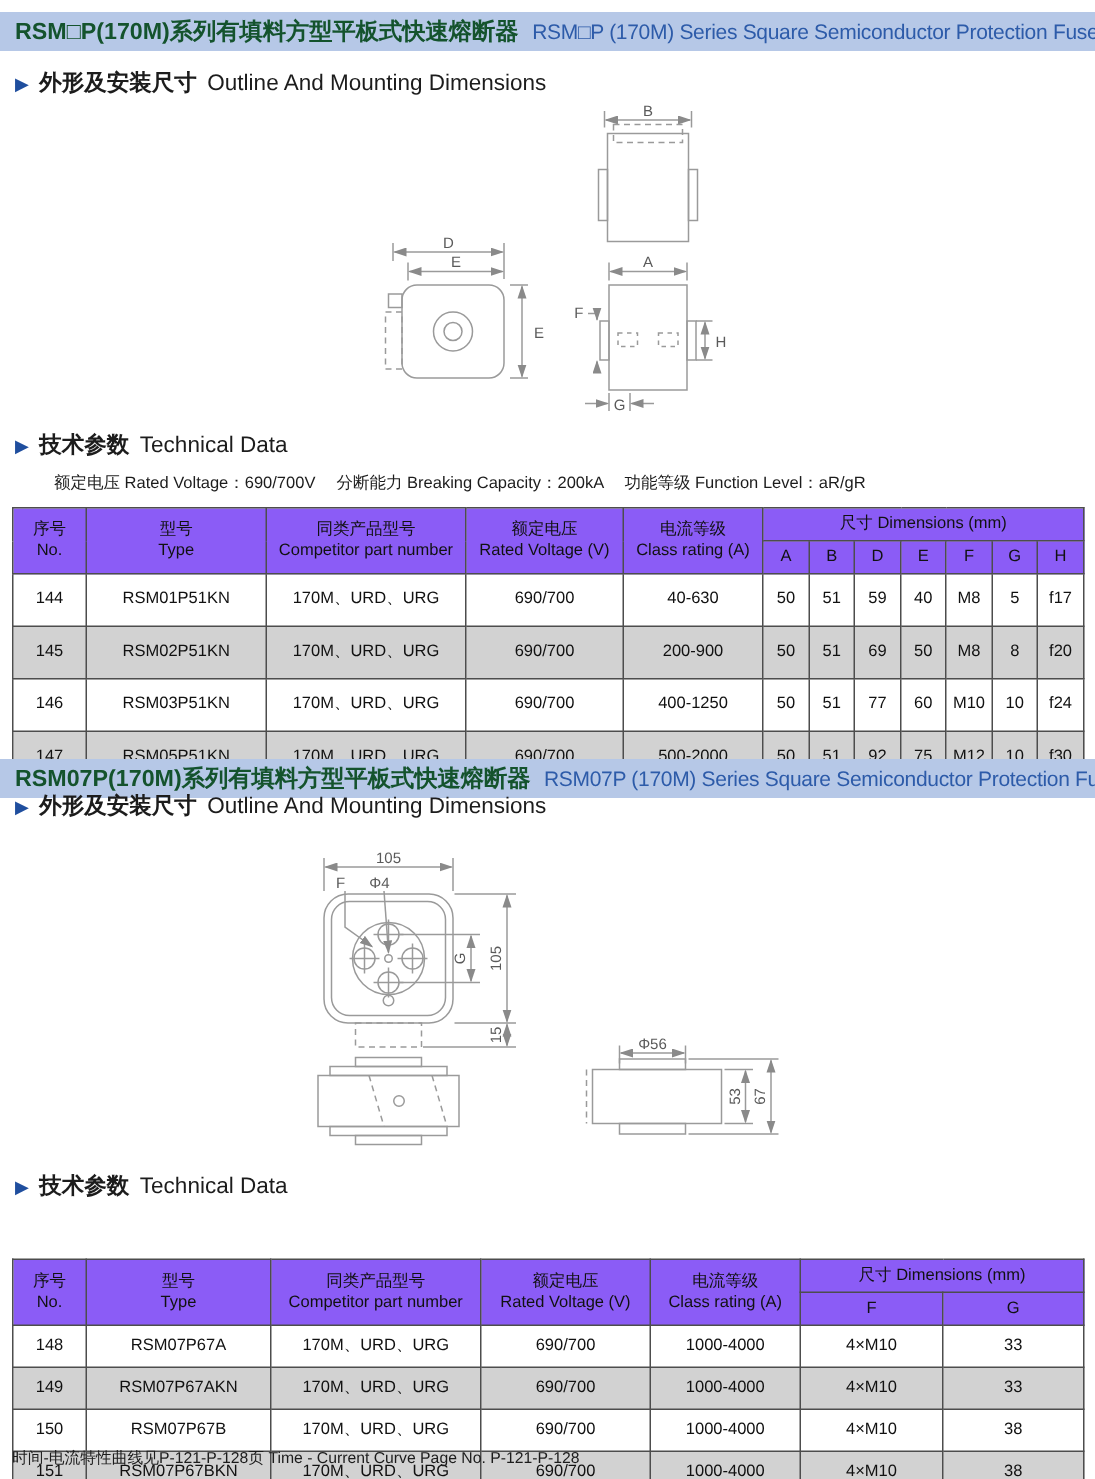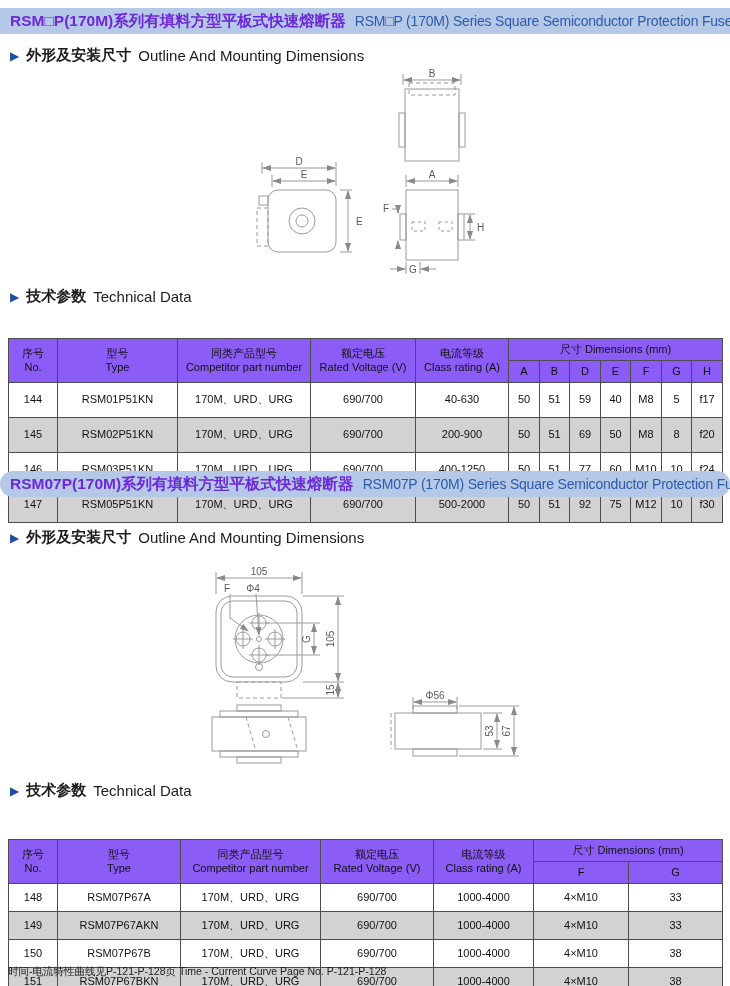--- a/index.html
+++ b/index.html
@@ -2,21 +2,21 @@
 <html><head>
 <meta charset="utf-8">
 <style>
   * { margin:0; padding:0; box-sizing:border-box; }
   html,body { background:#ffffff; }
   body { font-family:"Liberation Sans","DejaVu Sans",sans-serif; }
   .page { position:relative; width:730px; height:986px; background:#ffffff; overflow:hidden; }
 
   .banner { position:absolute; left:0; width:730px; height:26px; background:#b6c8e7;
             display:flex; align-items:center; gap:9px; padding-left:10px; white-space:nowrap; }
-  .banner .zh { font-size:15.5px; font-weight:bold; color:#6d28d9; }
+  .banner .zh { font-size:15.5px; font-weight:bold; color:#14532d; }
   .banner .en { font-size:14px; color:#2d5ba9; letter-spacing:-0.2px; }
 
   .sec-heading { position:absolute; left:10px; display:flex; align-items:center; gap:7px;
                  font-size:15px; color:#1c1c1c; white-space:nowrap; }
   .sec-heading .tri { color:#1f4e9e; font-size:12px; line-height:1; }
   .sec-heading .zh { font-weight:600; }
 
   .ratings { position:absolute; left:36px; font-size:11px; color:#1c1c1c; white-space:nowrap; }
 
   .drawing { position:absolute; left:0; }
@@ -114,20 +114,21 @@
       <text x="413" y="205" text-anchor="middle">G</text>
     </g>
   </svg>
 
   <div class="sec-heading" style="top:287px;">
     <span class="tri">▶</span>
     <span class="zh">技术参数</span>
     <span>Technical  Data</span>
   </div>
 
+  <div class="ratings" style="top:314px;">额定电压 Rated Voltage：690/700V　 分断能力 Breaking Capacity：200kA　 功能等级 Function Level：aR/gR</div>
 
   <div class="tbl-wrap" style="top:338px;">
     <table class="t1">
       <colgroup>
         <col style="width:49px">
           <col style="width:120px">
           <col style="width:133px">
         <col style="width:105px">
           <col style="width:93px">
         <col style="width:31px">
@@ -211,21 +212,21 @@
             <td>92</td>
             <td>75</td>
             <td>M12</td>
             <td>10</td>
             <td>f30</td>
           </tr>
         </tbody>
     </table>
   </div>
 
-  <div class="banner" style="top:471px;border-radius:13px;">
+  <div class="banner" style="top:506px;">
     <span class="zh">RSM07P(170M)系列有填料方型平板式快速熔断器</span>
     <span class="en">RSM07P (170M) Series Square Semiconductor Protection Fuse</span>
   </div>
 
   <div class="sec-heading" style="top:528px;">
     <span class="tri">▶</span>
     <span class="zh">外形及安装尺寸</span>
     <span>Outline And Mounting Dimensions</span>
   </div>
 

